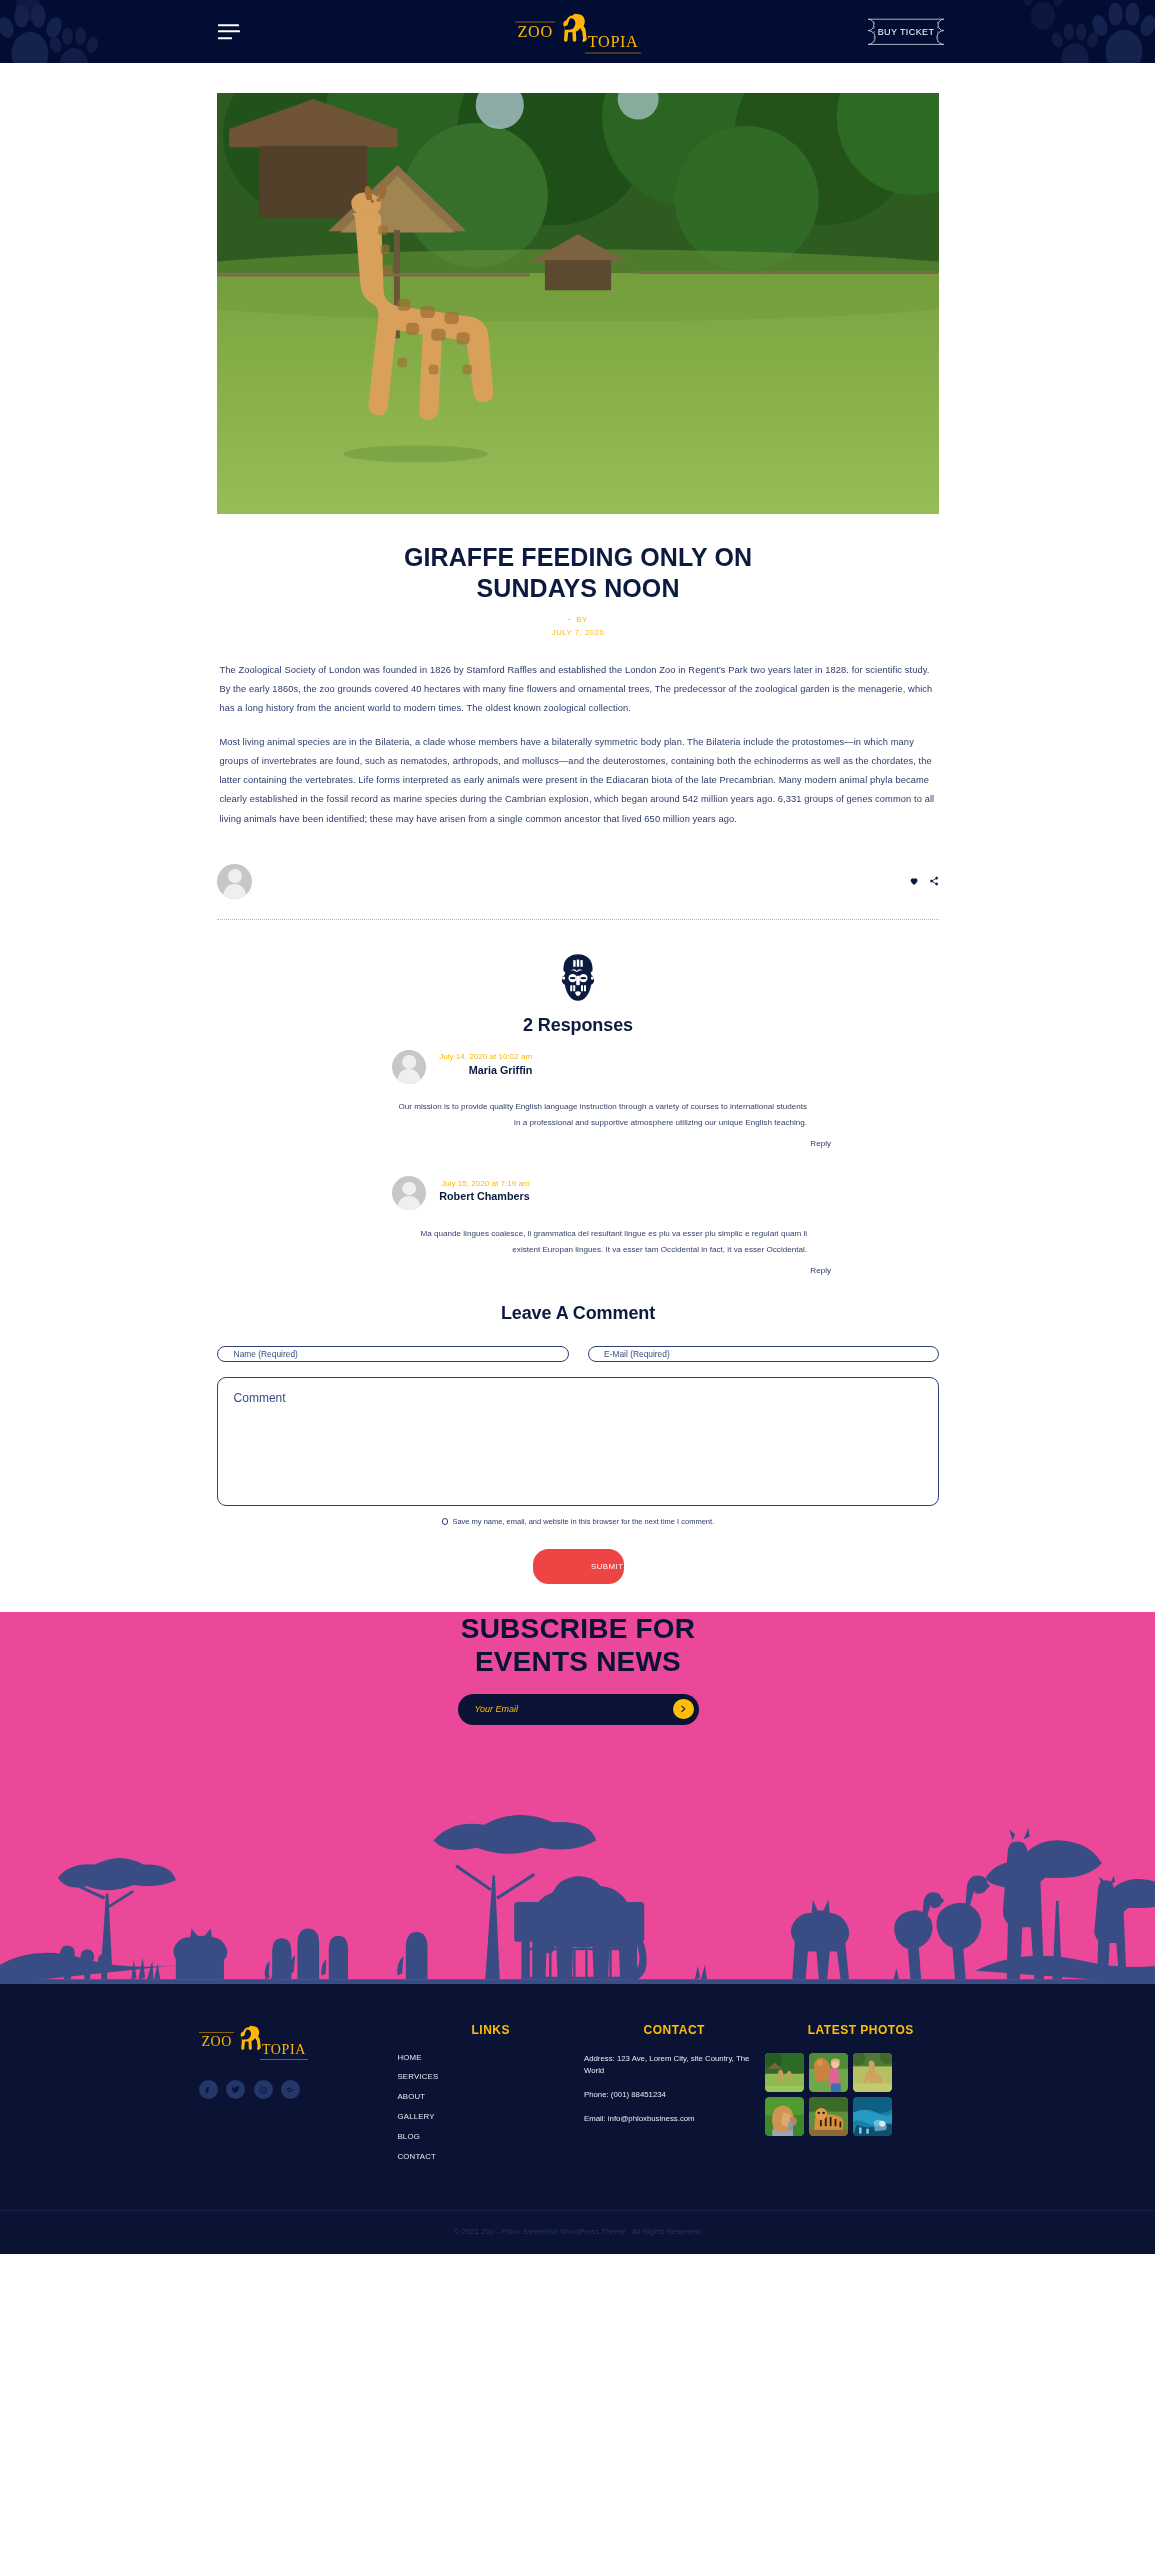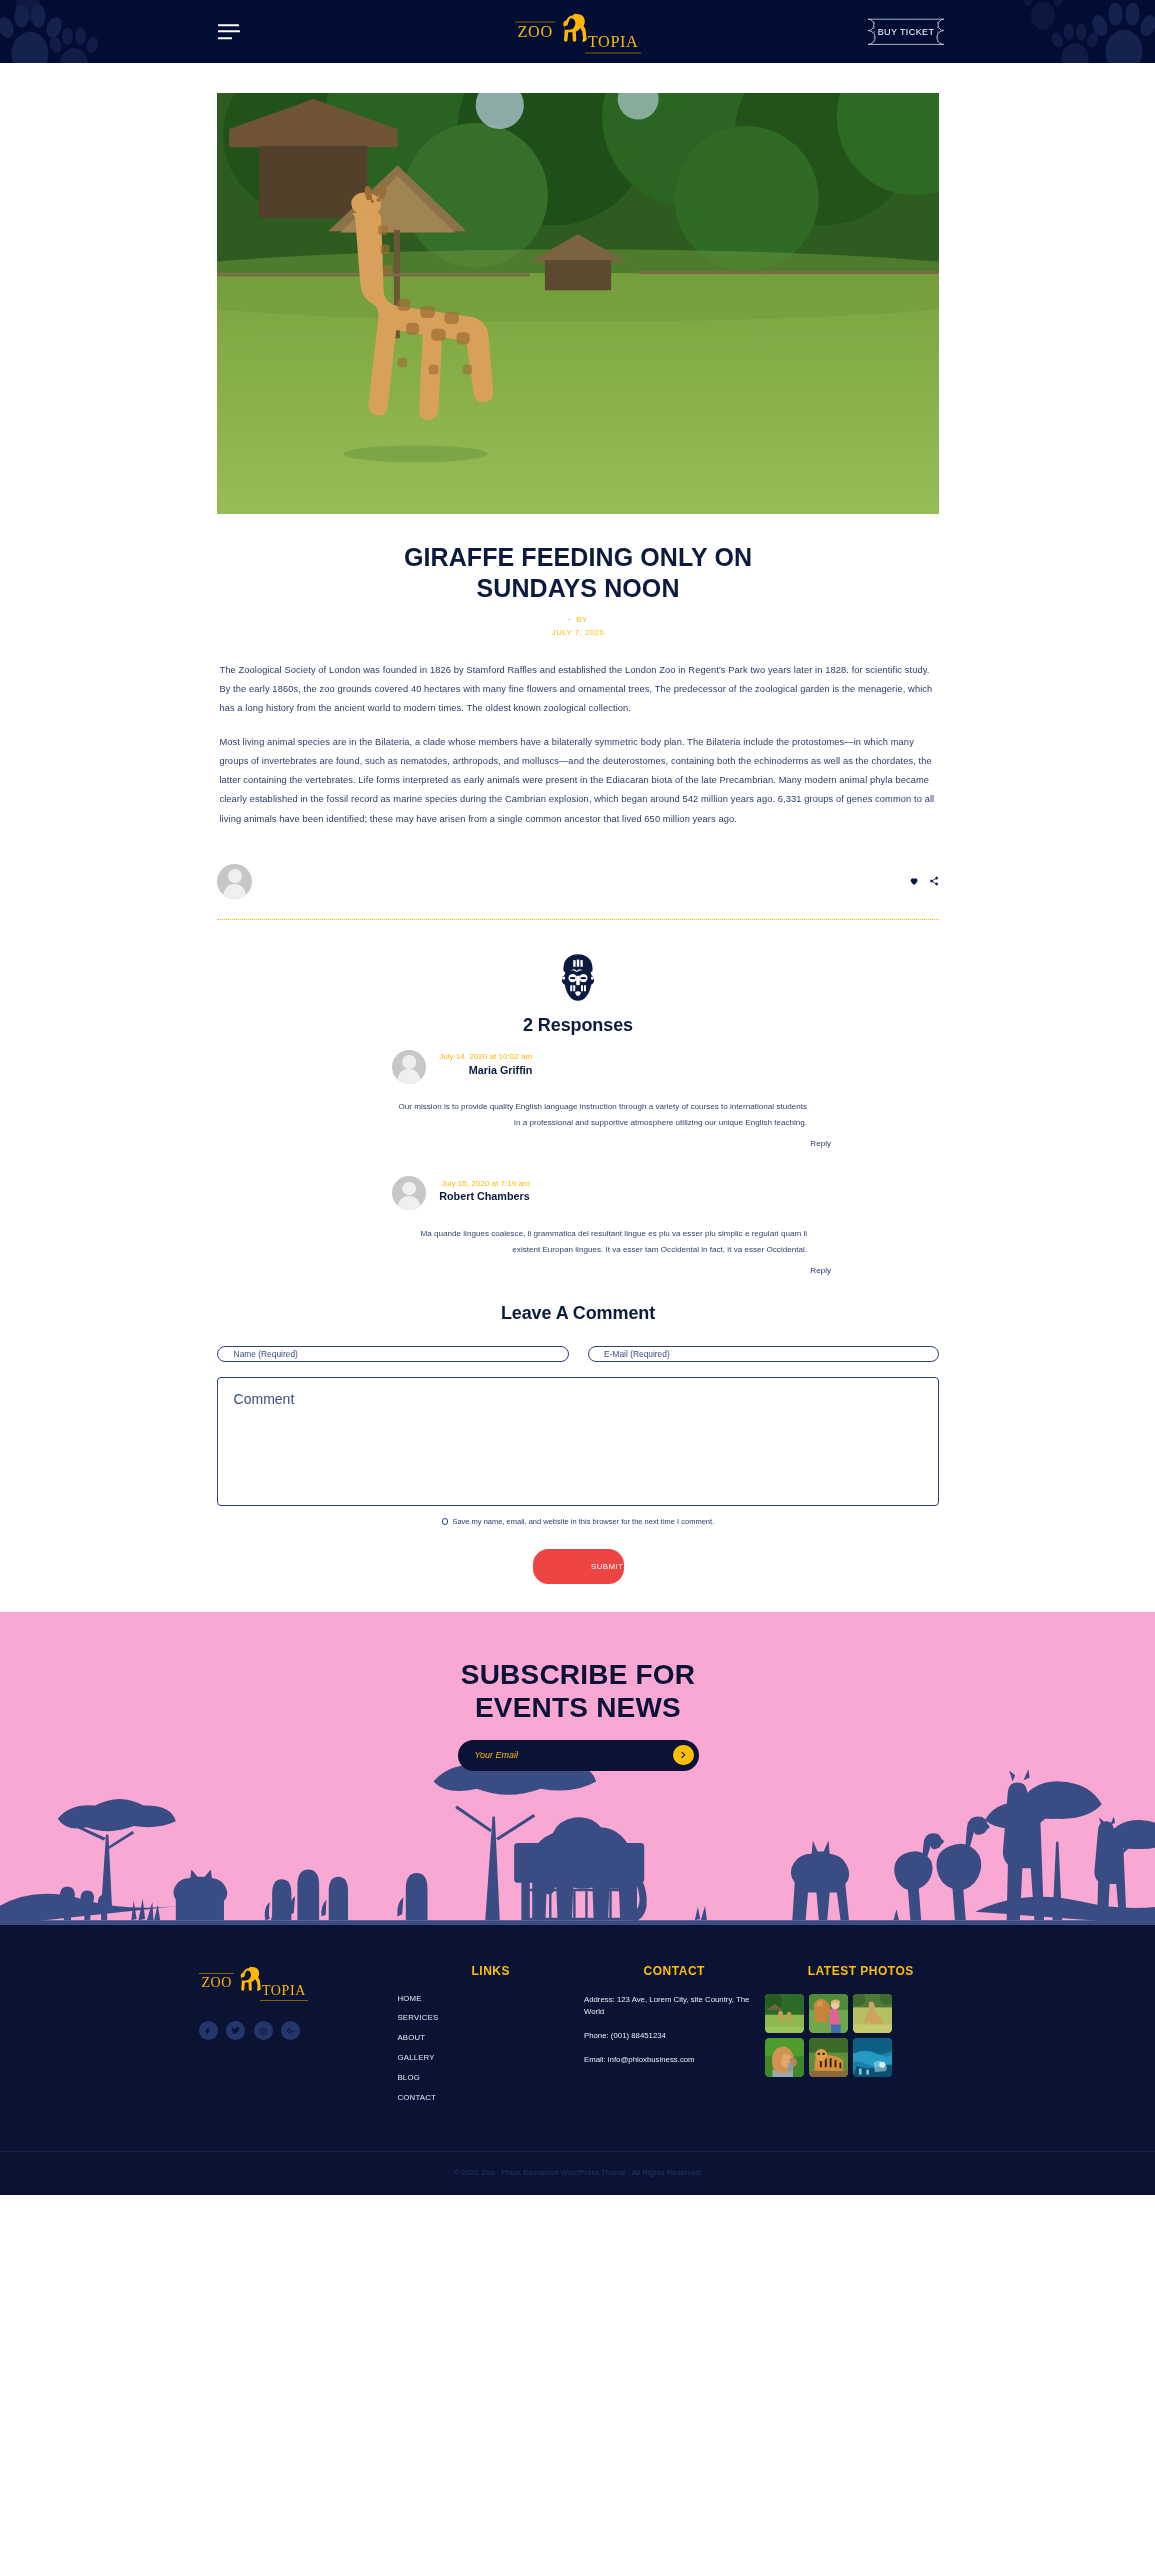--- a/index.html
+++ b/index.html
@@ -136,38 +136,38 @@
     text-align:center; font-size: 18px; font-weight: 700; color:#0d1a3f; letter-spacing:-0.1px;
   }
   .lc-row { display: flex; gap: 19px; margin-top: 21.7px; }
   .lc-input {
     flex: 1; height: 16px; border: 0.6px solid #2f3f7a; border-radius: 18px;
     padding: 0 15.6px; font-size: 8.4px; color:#2c3a6b; background:#fff; outline:none;
     font-family: "Liberation Sans Narrow","Liberation Sans",sans-serif;
   }
   .lc-input::placeholder { color:#3a4b85; }
   .lc-textarea {
-    margin-top: 15.6px; width: 100%; height: 129px; border: 0.6px solid #2f3f7a; border-radius: 4px;
-    padding: 13.2px 15.6px; font-size: 14px; color:#2c3a6b; background:#fff; outline:none; resize:none;
+    margin-top: 15.6px; width: 100%; height: 129px; border: 0.6px solid #2f3f7a; border-radius: 9px;
+    padding: 13.2px 15.6px; font-size: 12px; color:#2c3a6b; background:#fff; outline:none; resize:none;
     font-family: "Liberation Sans Narrow","Liberation Sans",sans-serif; display:block;
   }
   .lc-textarea::placeholder { color:#3a4b85; }
   .lc-check {
     margin-top: 10.8px; display:flex; align-items:center; justify-content:center; gap:4px;
     font-size: 7.5px; color:#2c3a6b; font-family:"Liberation Sans Narrow","Liberation Sans",sans-serif;
   }
   .lc-check .box { width: 6.6px; height: 6.6px; border:0.8px solid #2f3f7a; border-radius:50%; cursor:pointer; flex:none; }
   .lc-submit-wrap { margin-top: 23px; display:flex; justify-content:center; padding-bottom: 28px; }
   .lc-submit {
     background:#ef4444; color:#fff; border:none; border-radius: 15.6px; width: 91px; height: 35px;
     font-size: 7.8px; letter-spacing: 0.5px; cursor:pointer; font-family:"Liberation Sans",sans-serif;text-align:right;
   }
 
   
-  .subscribe { position: relative; background: #f9a8d4; padding-top: 46px; height: 313px; overflow: hidden; }
+  .subscribe { position: relative; background: #ec4899; height: 372px; overflow: hidden; }
   .sub-title {
     position: relative; z-index: 3; text-align:center; color:#0a1236;
     font-family:"Liberation Sans Narrow","Liberation Sans",sans-serif;
     font-weight: 700; font-size: 28px; line-height: 1.18; letter-spacing:0.2px; text-transform: uppercase;
   }
   .sub-form {
     position: relative; z-index: 3; margin: 15.6px auto 0; width: 241px; height: 31px;
     background:#0a1236; border-radius: 18px; display:flex; align-items:center; padding: 0 4.8px 0 17px;
   }
   .sub-input {

